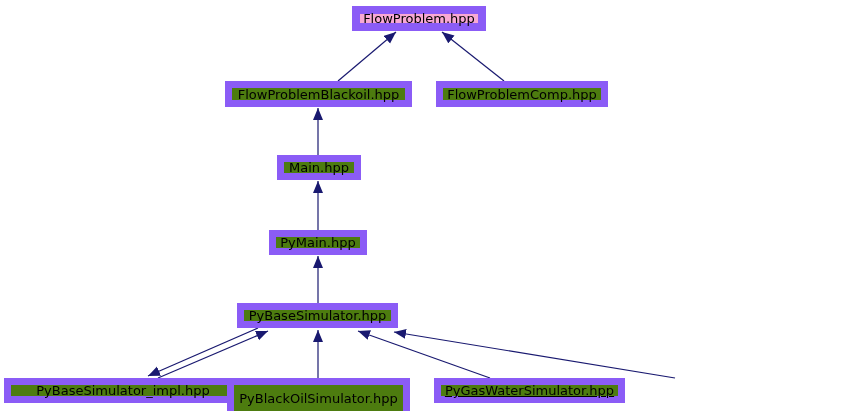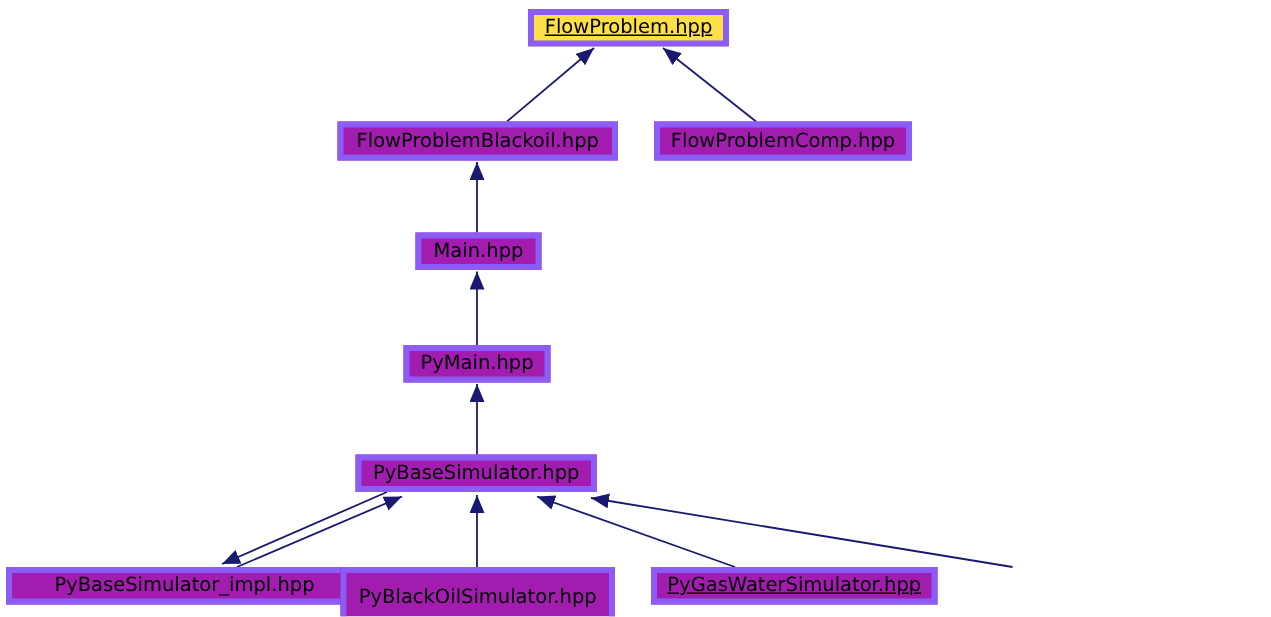--- a/index.html
+++ b/index.html
@@ -16,36 +16,35 @@
     left: 0; top: 0;
     width: 847px; height: 411px;
   }
   .edges-layer line {
     stroke: #191970;
     stroke-width: 1.2;
   }
   .node {
     position: absolute;
     box-sizing: border-box;
-    background: #a21caf;
-    border: 4px solid #8b5cf6;
+    background: #4d7c0f;
+    border: 7px solid #8b5cf6;
     color: #000000;
     font-size: 13px;
     line-height: 1;
     white-space: nowrap;
     display: flex;
     align-items: center;
     justify-content: center;
     cursor: pointer;
   }
   .node.highlight {
-    background: #fde047;
-    border: 4px solid #8b5cf6;
+    background: #f9a8d4;
+    border: 8px solid #8b5cf6;
     cursor: default;
-    text-decoration: underline;
   }
 </style>
 </head>
 <body>
 
 <div class="graph-canvas">
 
   <svg id="edgesvg" class="edges-layer" width="847" height="411" viewBox="0 0 847 411">
     <defs>
       <marker id="arrowhead" markerUnits="userSpaceOnUse" markerWidth="13" markerHeight="11" refX="12" refY="5" orient="auto">

